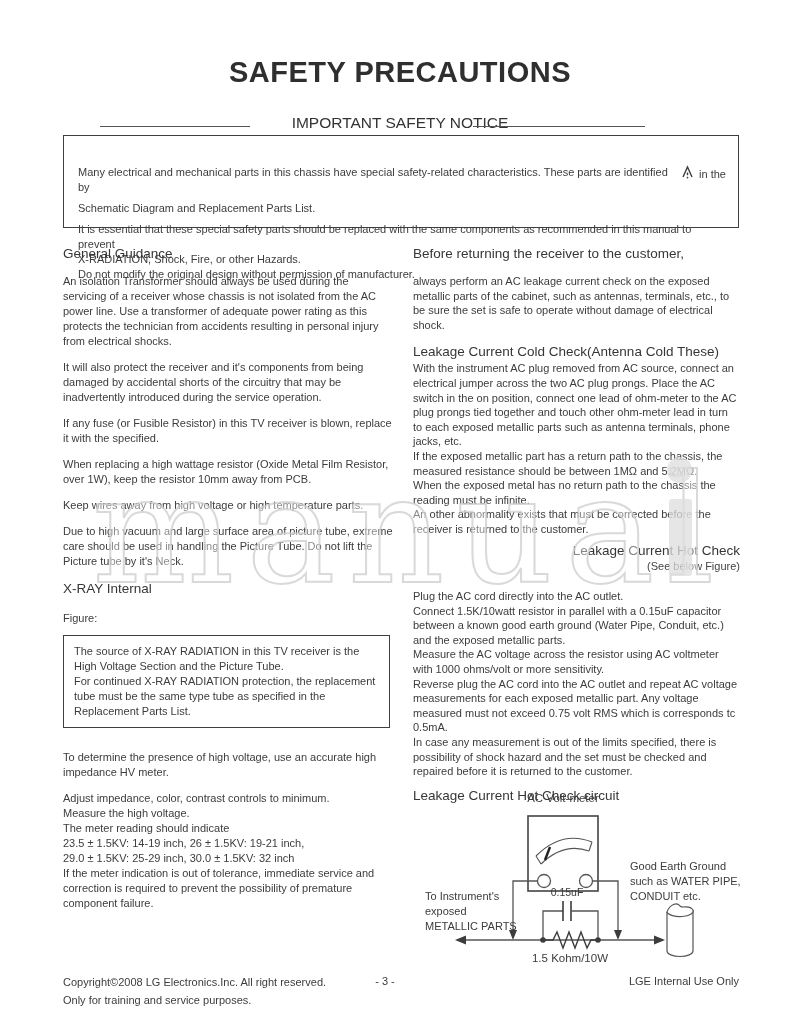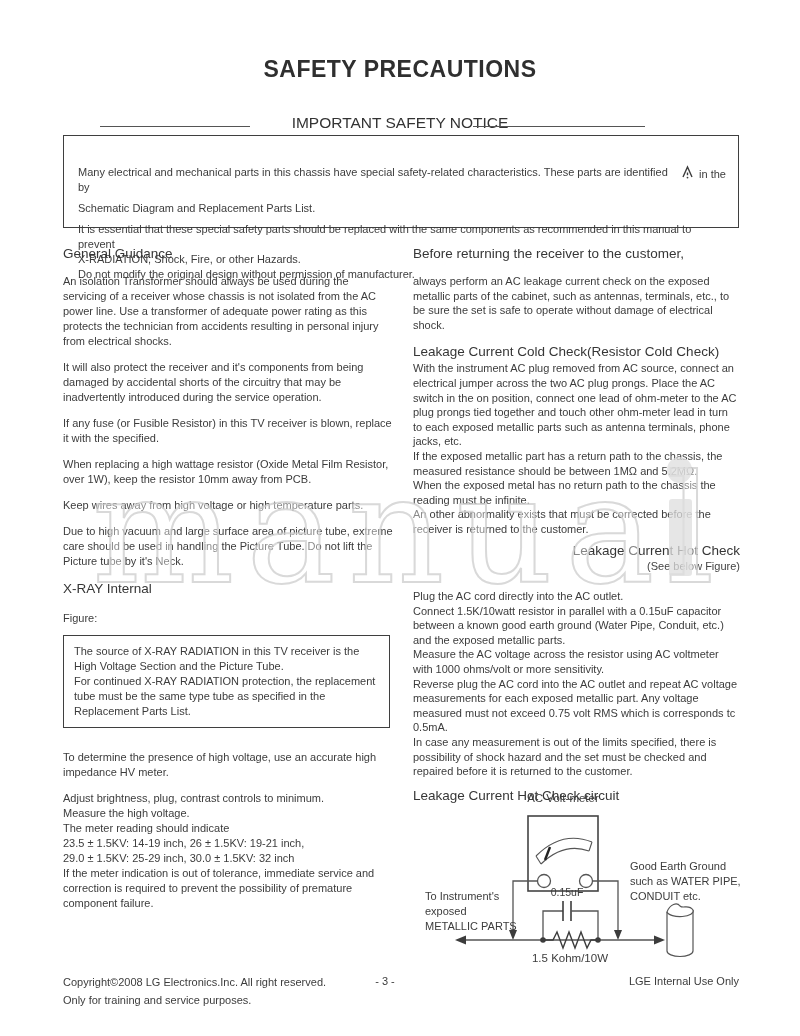--- a/index.html
+++ b/index.html
@@ -3,21 +3,21 @@
 <meta charset="utf-8">
 <style>
   html,body{margin:0;padding:0;background:#ffffff;}
   .page{
     position:relative;width:800px;height:1036px;background:#ffffff;
     font-family:"Liberation Sans","DejaVu Sans",sans-serif;
     color:#3c3c3c;overflow:hidden;
   }
   .doc-title{
     position:absolute;top:56px;left:0;width:800px;text-align:center;
-    font-size:23px;font-weight:bold;letter-spacing:.5px;color:#2f2f2f;
+    font-size:29px;font-weight:bold;letter-spacing:.5px;color:#2f2f2f;
   }
   .notice-heading{
     position:absolute;top:114px;left:0;width:800px;text-align:center;
     font-size:15.5px;color:#333;
   }
   .hline{position:absolute;border-top:1.5px solid #555;height:0;}
   .hline-left{top:126px;left:100px;width:150px;}
   .hline-right{top:126px;left:473px;width:172px;}
   .notice-box{
     position:absolute;top:135px;left:63px;width:676px;height:93px;
@@ -104,33 +104,33 @@
     <p>Keep wires away from high voltage or high temperature parts.</p>
     <p>Due to high vacuum and large surface area of picture tube, extreme care should be used in handling the Picture Tube. Do not lift the Picture tube by it's Neck.</p>
     <div class="sec-h xray-h">X-RAY Internal</div>
     <div class="warning-label">Figure:</div>
     <div class="warn-box">
       <div>The source of X-RAY RADIATION in this TV receiver is the High Voltage Section and the Picture Tube.</div>
       <div>For continued X-RAY RADIATION protection, the replacement tube must be the same type tube as specified in the Replacement Parts List.</div>
     </div>
     <p>To determine the presence of high voltage, use an accurate high impedance HV meter.</p>
     <div>
-      <div>Adjust brightness, plug, contrast controls to minimum.</div>
+      <div>Adjust impedance, color, contrast controls to minimum.</div>
       <div>Measure the high voltage.</div>
       <div>The meter reading should indicate</div>
       <div>23.5 ± 1.5KV: 14-19 inch, 26 ± 1.5KV: 19-21 inch,</div>
       <div>29.0 ± 1.5KV: 25-29 inch, 30.0 ± 1.5KV: 32 inch</div>
       <div>If the meter indication is out of tolerance, immediate service and correction is required to prevent the possibility of premature component failure.</div>
     </div>
   </div>
 
   <div class="col col-right">
     <div class="sec-h" style="margin:0 0 12px 0;">Before returning the receiver to the customer,</div>
     <p>always perform an AC leakage current check on the exposed metallic parts of the cabinet, such as antennas, terminals, etc., to be sure the set is safe to operate without damage of electrical shock.</p>
-    <div class="sec-h h2-tight">Leakage Current Cold Check(Resistor Cold Check)</div>
+    <div class="sec-h h2-tight">Leakage Current Cold Check(Antenna Cold These)</div>
     <p class="tight">With the instrument AC plug removed from AC source, connect an electrical jumper across the two AC plug prongs. Place the AC switch in the on position, connect one lead of ohm-meter to the AC plug prongs tied together and touch other ohm-meter lead in turn to each exposed metallic parts such as antenna terminals, phone jacks, etc.</p>
     <p class="tight">If the exposed metallic part has a return path to the chassis, the measured resistance should be between 1MΩ and 5.2MΩ.</p>
     <p class="tight">When the exposed metal has no return path to the chassis the reading must be infinite.</p>
     <p style="margin:0 0 5px 0;">An other abnormality exists that must be corrected before the receiver is returned to the customer.</p>
     <div class="hotcheck-h">
       <span class="sec-h">Leakage Current Hot Check</span>
       <span class="hotcheck-note">(See below Figure)</span>
     </div>
     <p class="tight">Plug the AC cord directly into the AC outlet.</p>
     <p class="tight">Connect 1.5K/10watt resistor in parallel with a 0.15uF capacitor between a known good earth ground (Water Pipe, Conduit, etc.) and the exposed metallic parts.</p>

